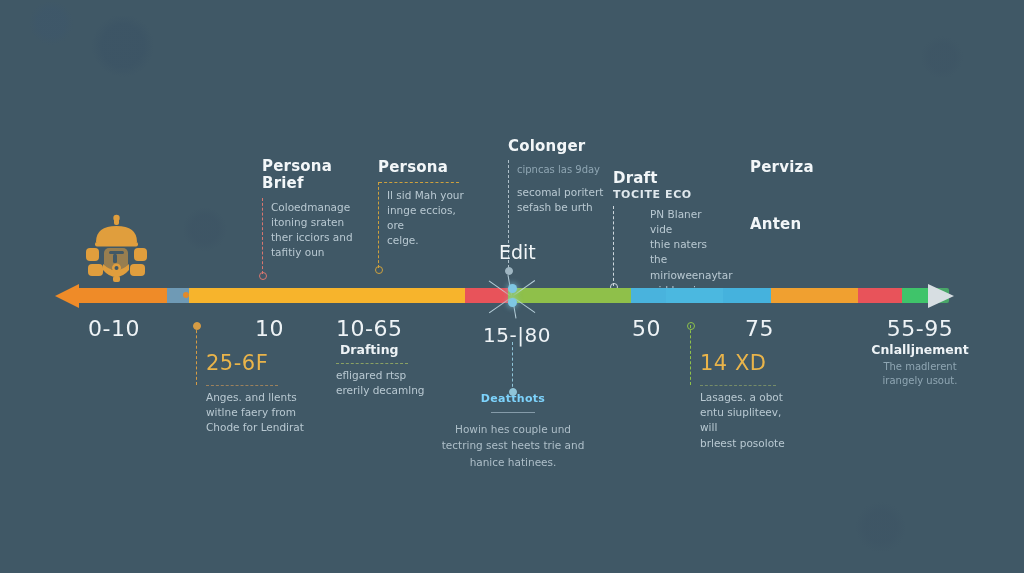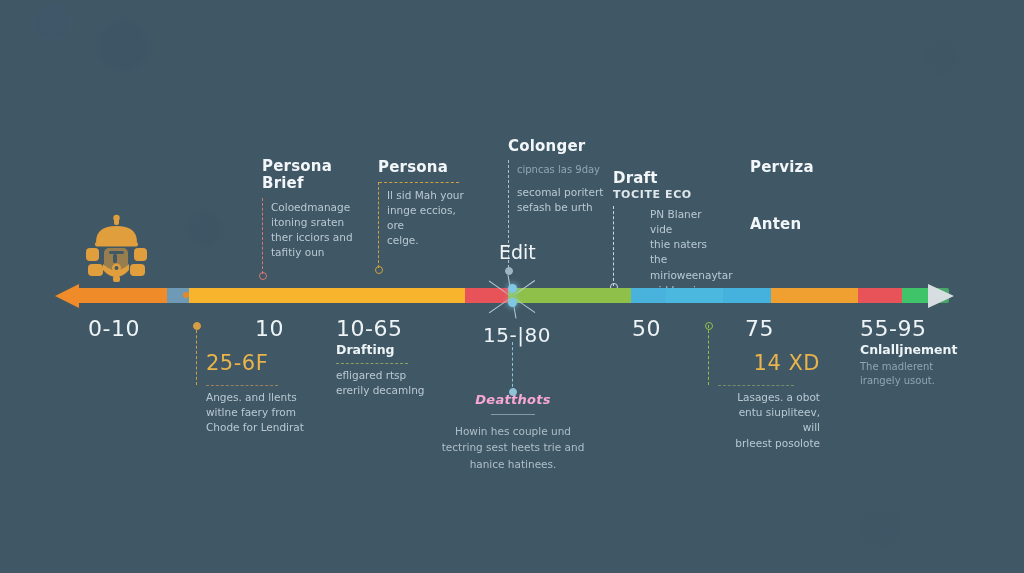--- a/index.html
+++ b/index.html
@@ -53,30 +53,30 @@
   .c-body{font-size:10.5px;line-height:1.45;color:#b9c9d2;}
   .c-faint{font-size:10px;line-height:1.4;color:#8fa6b3;}
 
   
   .conn{position:absolute;width:0;border-left-width:1.5px;border-left-style:dashed;}
   .conn-rule{position:absolute;height:0;border-top-width:1.4px;border-top-style:dashed;}
   .conn-dot{position:absolute;width:6px;height:6px;border-radius:50%;border-width:1.5px;border-style:solid;background:transparent;}
 
   .big-num{font-size:22px;color:#eef3f6;font-weight:400;letter-spacing:.5px;}
   .big-num-sm{font-size:20px;}
-  .tick-label{position:absolute;text-align:left;}
+  .tick-label{position:absolute;text-align:center;}
   .tick-sub{font-size:12.5px;font-weight:bold;color:#eef3f6;margin-top:1px;}
 
   .amber-num{font-size:21px;color:#e9b44a;letter-spacing:.5px;}
 
   .mini-rule{height:0;border-top:1.2px dashed;opacity:.7;margin:3px 0 4px 0;}
 
   
   .center-callout{position:absolute;text-align:center;}
-  .center-callout .cc-title{font-size:13px;font-weight:bold;color:#f9a8d4;letter-spacing:.3px;font-style:italic;}
+  .center-callout .cc-title{font-size:11px;font-weight:bold;color:#7dd3fc;letter-spacing:.3px;}
   .center-callout .cc-rule{width:44px;height:0;border-top:1.3px solid rgba(190,212,224,.55);margin:7px auto 8px auto;}
   .center-callout .cc-body{font-size:10.5px;line-height:1.55;color:#aebfc9;}
 
   
   .mascot{position:absolute;left:82px;top:214px;width:70px;height:72px;}
 </style>
 </head>
 <body>
 
 <div class="canvas">
@@ -247,21 +247,21 @@
       <div class="conn" style="left:92px;top:22px;height:50px;border-left-color:#8fc4d8;"></div>
       <div class="conn-dot" style="left:89px;top:68px;border-color:#8fc4d8;background:#8fc4d8;"></div>
     </div>
     <div class="cc-title">Deatthots</div>
     <div class="cc-rule"></div>
     <div class="cc-body" style="white-space:pre-line;">Howin hes couple und
 tectring sest heets trie and
 hanice hatinees.</div>
   </div>
 
-  <div class="callout" style="left:708px;top:325px;width:112px;text-align:right;">
+  <div class="callout" style="left:690px;top:325px;width:112px;">
     <div style="position:relative;padding-left:10px;">
       <div class="conn" style="left:0;top:0;height:60px;border-left-color:#8ec24a;"></div>
       <div class="conn-dot" style="left:-3px;top:-3px;border-color:#8ec24a;"></div>
       <div class="amber-num" style="padding-top:26px;">14 XD</div>
       <div class="mini-rule" style="border-top-color:#8ea36a;width:76px;margin-top:10px;"></div>
       <div class="c-body" style="white-space:pre-line;">Lasages. a obot
 entu siupliteev, will
 brleest posolote</div>
     </div>
   </div>

